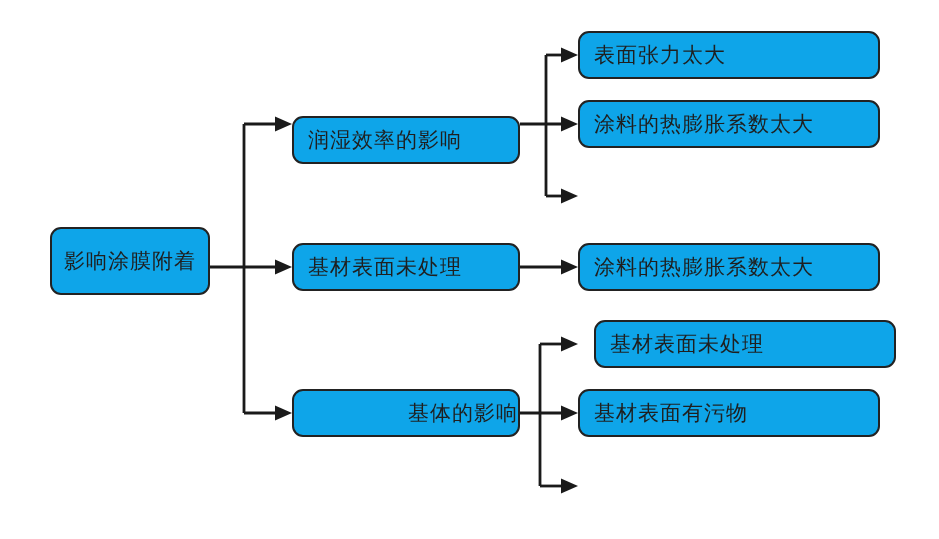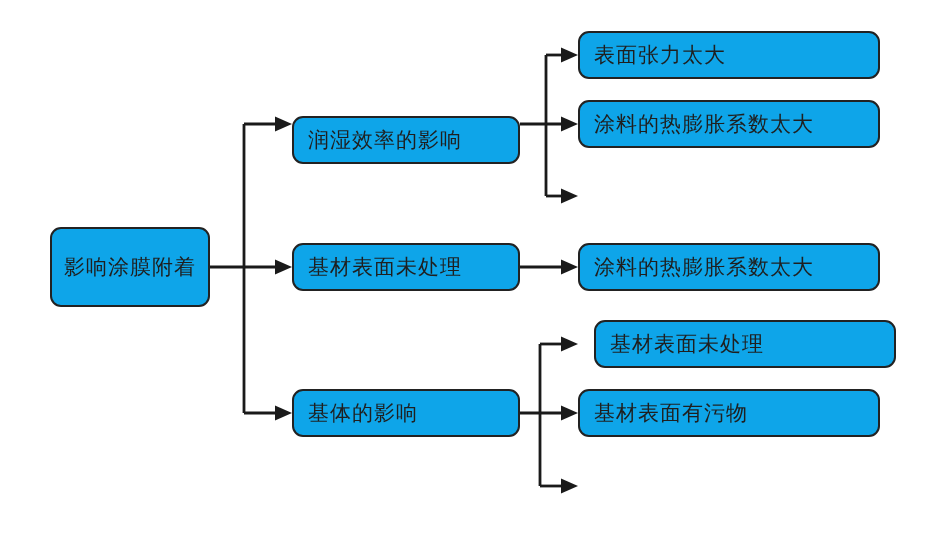--- a/index.html
+++ b/index.html
@@ -29,38 +29,38 @@
     border-radius: 11px;
     background: #0ea5e9;
     color: #1f1f1f;
     display: flex;
     align-items: center;
     font-size: 21px;
     letter-spacing: 1px;
     line-height: 1.35;
   }
   .node.root {
-    left: 50px; top: 227px; width: 160px; height: 80px;
+    left: 50px; top: 227px; width: 160px; height: 68px;
     justify-content: center;
     text-align: center;
     flex-direction: column;
     font-size: 21px;
     gap: 20px;
   }
   .node.mid {
     left: 292px; width: 228px; height: 48px;
     padding-left: 14px;
   }
   .node.leaf {
     left: 578px; width: 302px; height: 48px;
     padding-left: 14px;
   }
   .mid-1 { top: 100px; margin-top: 16px; }
   .mid-2 { top: 243px; }
-  .mid-3 { top: 389px; }
+  .mid-3 { top: 389px; justify-content: flex-end; }
   .leaf-1 { top: 31px; }
   .leaf-2 { top: 100px; }
   .leaf-3 { top: 172px; }
   .leaf-4 { top: 243px; }
   .leaf-5 { top: 320px; margin-left: 16px; }
   .leaf-6 { top: 389px; }
   .leaf-7 { top: 462px; }
 </style>
 </head>
 <body>

